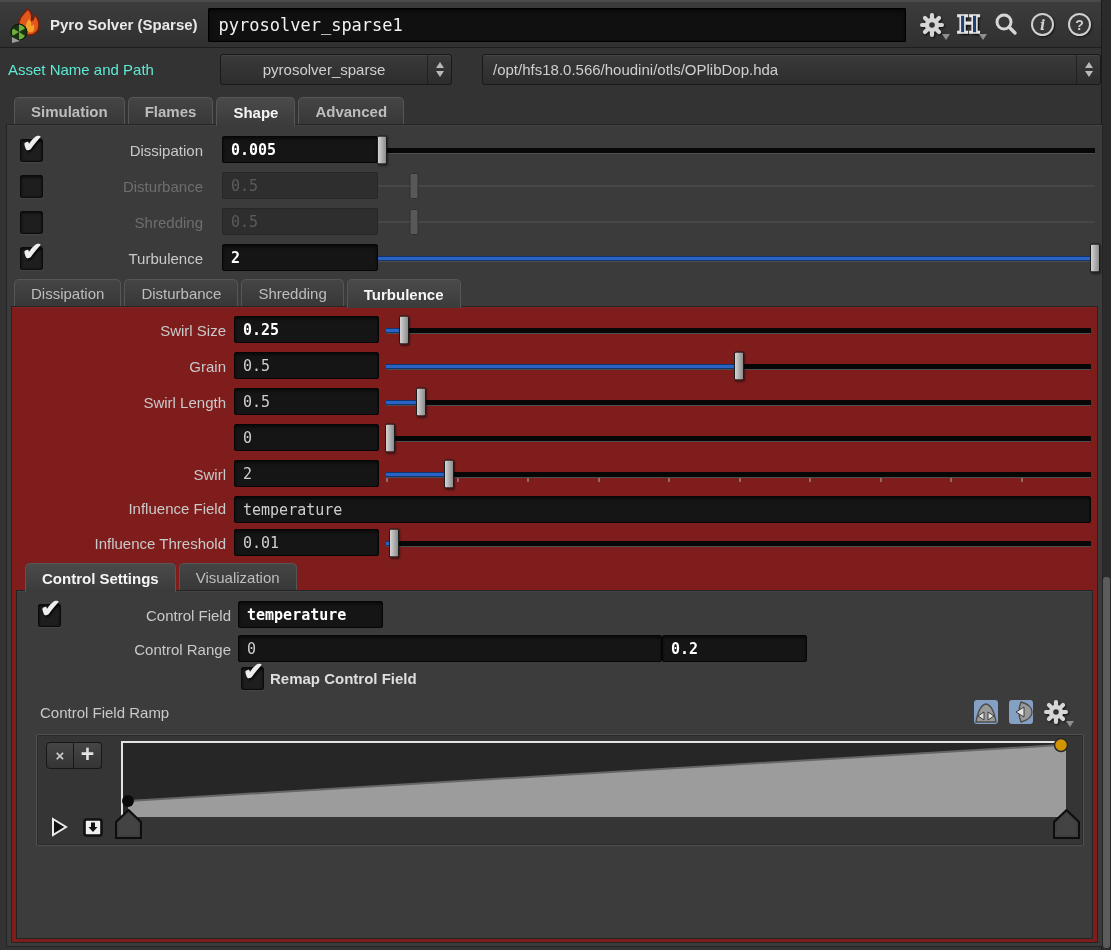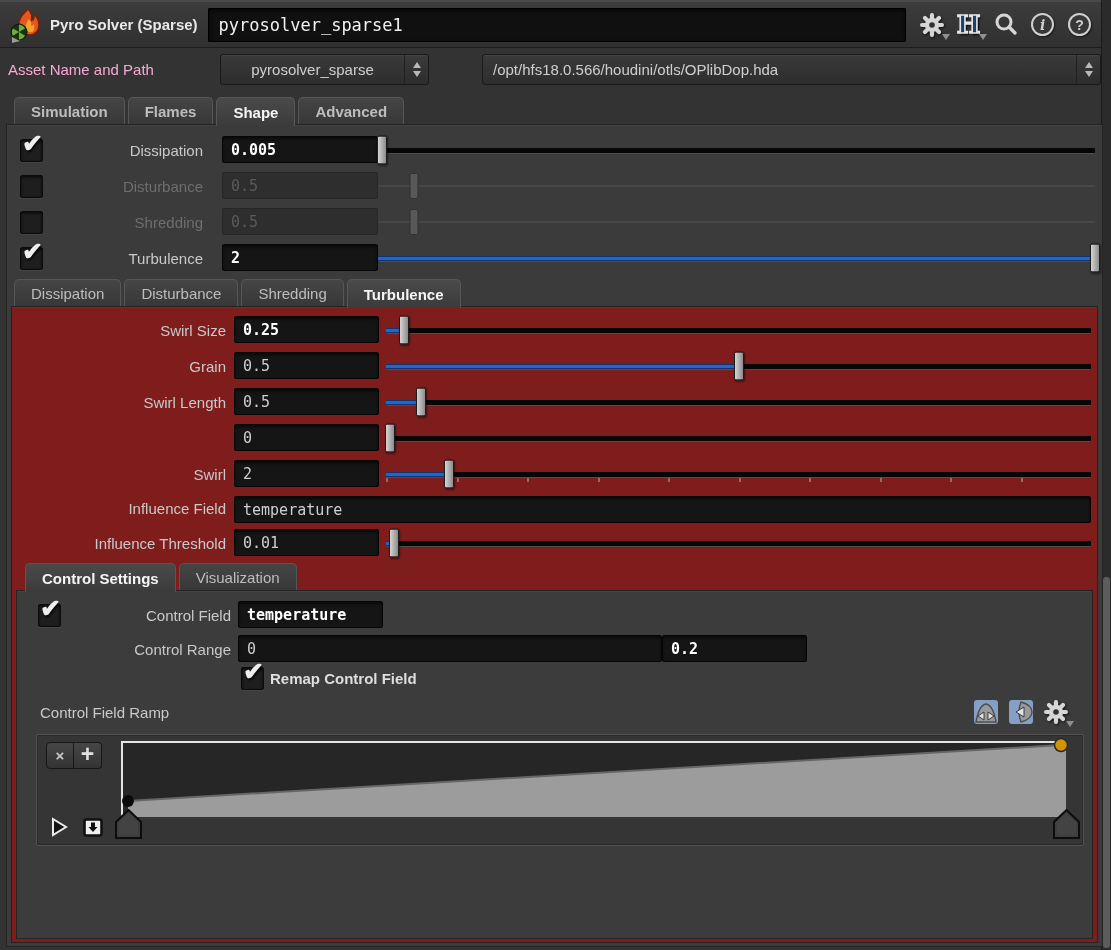--- a/index.html
+++ b/index.html
@@ -28,31 +28,31 @@
     border-left:4px solid transparent;border-right:4px solid transparent;border-top:6px solid #8f8f8f;}
   .h-logo{font-family:"DejaVu Serif",serif;font-weight:bold;font-size:25px;line-height:1;
     color:#1d3f77;-webkit-text-stroke:1.6px #e6e6e6;text-shadow:2px 2px 2px rgba(0,0,0,.8);}
   .circ-ic{width:23px;height:23px;border-radius:50%;border:2.5px solid #d0d0d0;background:#383838;
     color:#d0d0d0;display:flex;align-items:center;justify-content:center;font-weight:bold;
     box-shadow:1px 1px 2px rgba(0,0,0,.6);box-sizing:border-box;font-size:14px;}
   .circ-ic.info{font-family:"DejaVu Serif",serif;font-style:italic;}
 
   
   .asset-row{position:absolute;top:49px;left:0;right:10px;height:41px;}
-  .asset-label{position:absolute;left:8px;top:0;height:100%;display:flex;align-items:center;color:#f9a8d4;}
+  .asset-label{position:absolute;left:8px;top:0;height:100%;display:flex;align-items:center;color:#5eead4;}
   .combo{position:absolute;top:5px;height:31px;background:linear-gradient(#3a3a3a,#2d2d2d);
     border:1px solid #191919;border-radius:3px;display:flex;align-items:stretch;
     box-shadow:inset 0 1px 0 rgba(255,255,255,.05);box-sizing:border-box;}
   .combo .txt{flex:1;display:flex;align-items:center;padding:0 10px;color:#cfcfcf;white-space:nowrap;overflow:hidden;}
   .combo.centered .txt{justify-content:center;}
   .spin{width:23px;border-left:1px solid #202020;display:flex;flex-direction:column;align-items:center;justify-content:center;gap:3px;}
   .spin i{width:0;height:0;border-left:4.5px solid transparent;border-right:4.5px solid transparent;}
   .spin .up{border-bottom:6px solid #b9b9b9;}
   .spin .dn{border-top:6px solid #b9b9b9;}
-  .combo.name-sel{left:220px;width:209px;}
+  .combo.name-sel{left:220px;width:232px;}
   .combo.path-sel{left:482px;right:0;}
 
   
   .tabs{position:absolute;display:flex;gap:3px;}
   .tab{height:28px;padding:0 16px;display:flex;align-items:center;
     background:linear-gradient(#454545,#373737);
     border:1px solid #565656;border-bottom:none;border-radius:5px 5px 0 0;
     color:#bdbdbd;white-space:nowrap;box-sizing:border-box;}
   .tabs.bold-tabs .tab{font-weight:bold;}
   .tab.active{background:linear-gradient(#4a4a4a,#3b3b3b);color:#f5f5f5;font-weight:bold;

